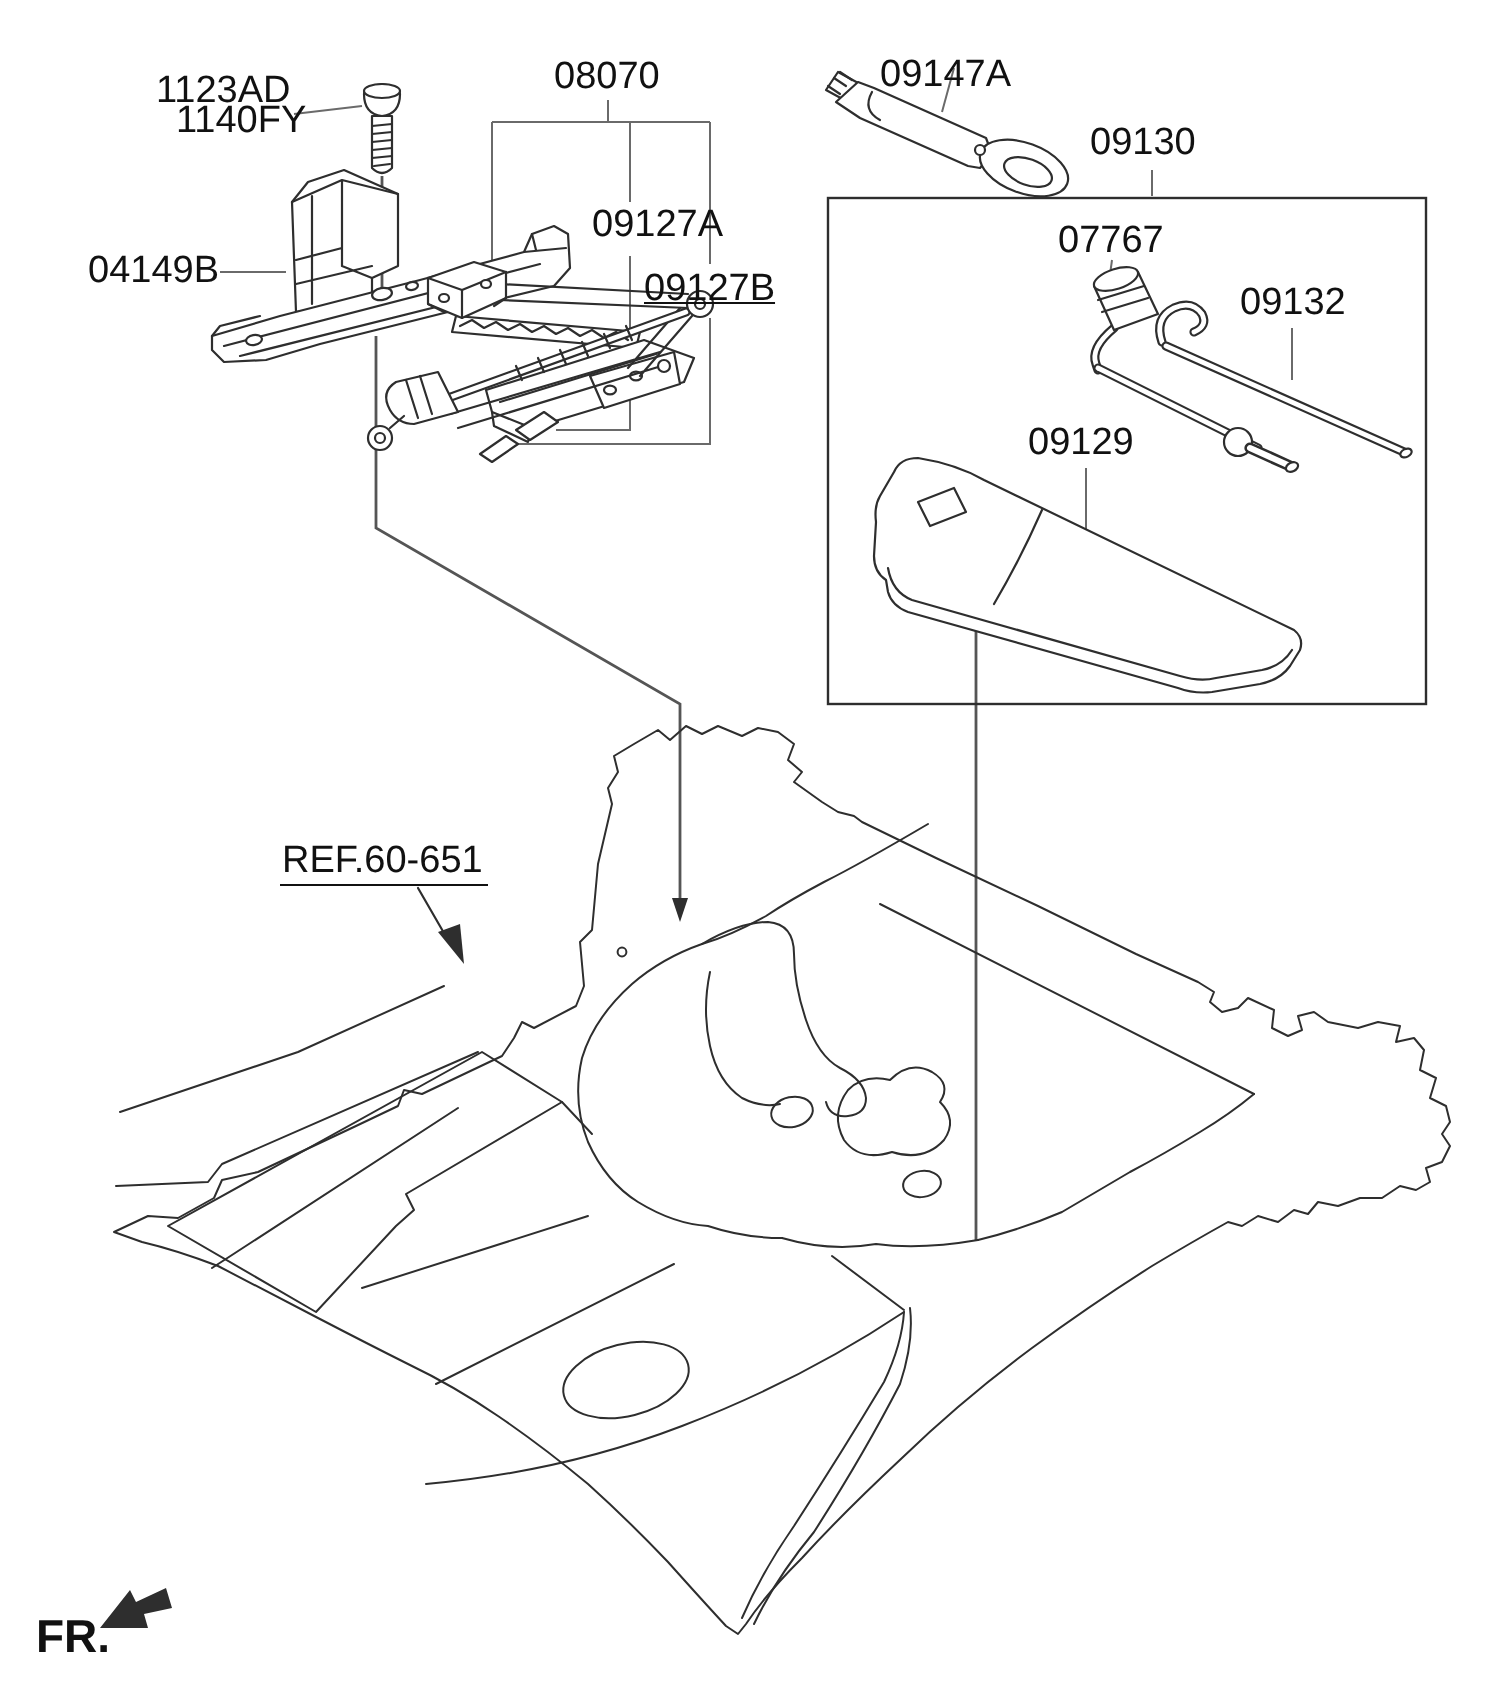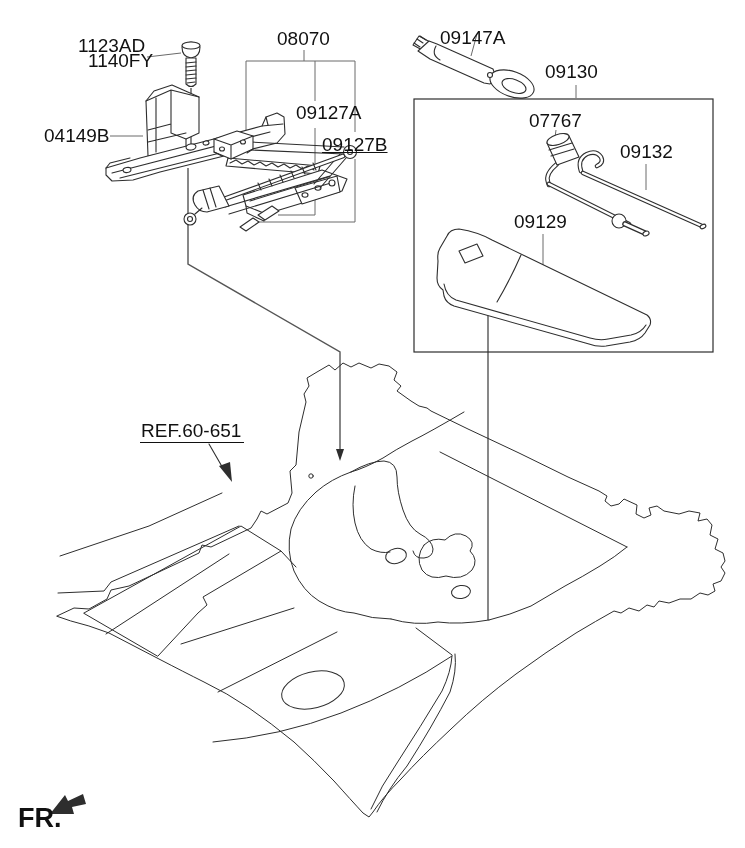--- a/index.html
+++ b/index.html
@@ -16,21 +16,21 @@
   }
   .stage svg{position:absolute;left:0;top:0;}
   .lbl{
     position:absolute;
     color:var(--label-text);
     font-size:19px;line-height:20px;letter-spacing:0px;
     white-space:nowrap;
     cursor:default;
   }
   .lbl.ref{border-bottom:1.5px solid var(--label-text);padding:0 3px 1px 1px;}
-  .lbl.fr{font-weight:bold;font-size:27px;}
+  .lbl.fr{font-weight:bold;font-size:23px;}
   
   .ln{fill:none;stroke:var(--line);stroke-width:1.1;stroke-linejoin:round;stroke-linecap:round;}
   .pan{fill:none;stroke:var(--line);stroke-width:1;stroke-linejoin:round;stroke-linecap:round;}
   .fw{fill:#fff;stroke:var(--line);stroke-width:1.1;stroke-linejoin:round;}
   .cl{fill:none;stroke:#6a6a6a;stroke-width:1;}
   .ldr{fill:none;stroke:#555;stroke-width:1.4;}
   .tube-b{fill:none;stroke:var(--line);stroke-width:4.6;stroke-linecap:round;}
   .tube-w{fill:none;stroke:#fff;stroke-width:2.4;stroke-linecap:round;}
   .tube-b2{fill:none;stroke:var(--line);stroke-width:5.6;stroke-linecap:round;}
   .tube-w2{fill:none;stroke:#fff;stroke-width:3;stroke-linecap:round;}

